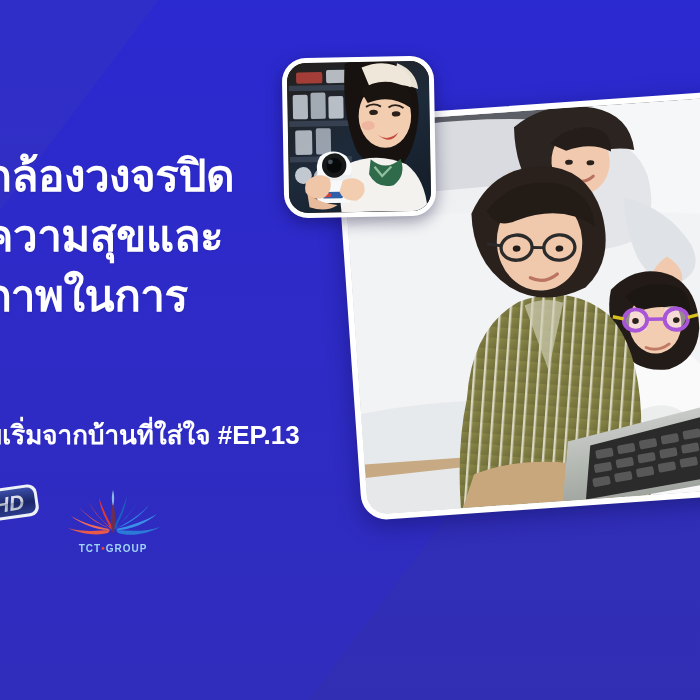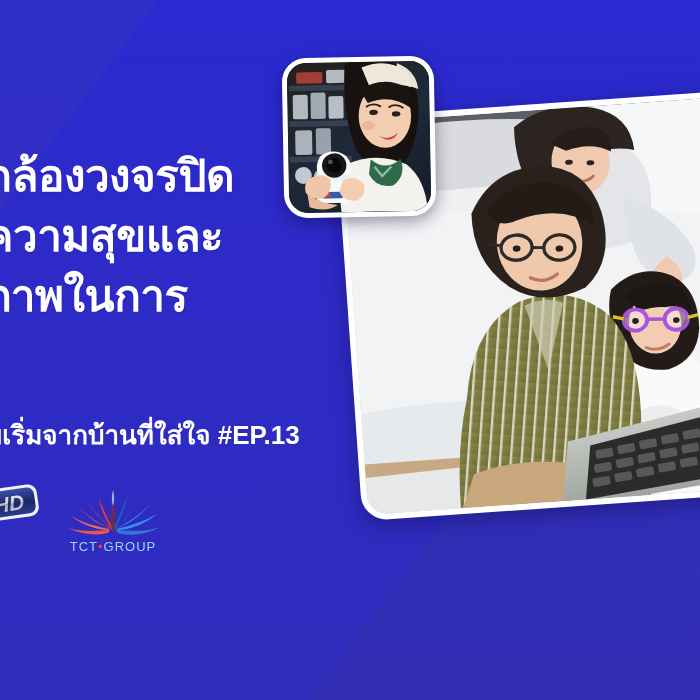--- a/index.html
+++ b/index.html
@@ -85,22 +85,22 @@
   .logo-tct {
     position:absolute;
     left:57px; top:474px;
     width:112px; height:80px;
   }
   .tct-wordmark {
     position:absolute;
     left:0; bottom:0;
     width:112px;
     text-align:center;
-    font-size:13px;
-    font-weight:normal;
+    font-size:10px;
+    font-weight:bold;
     letter-spacing:1px;
     color:#9fd4f5;
   }
   .tct-wordmark .dot { color:#e8452f; }
 
   
   .photo-main {
     position:absolute;
     left:348px; top:104px;
     width:392px; height:404px;

